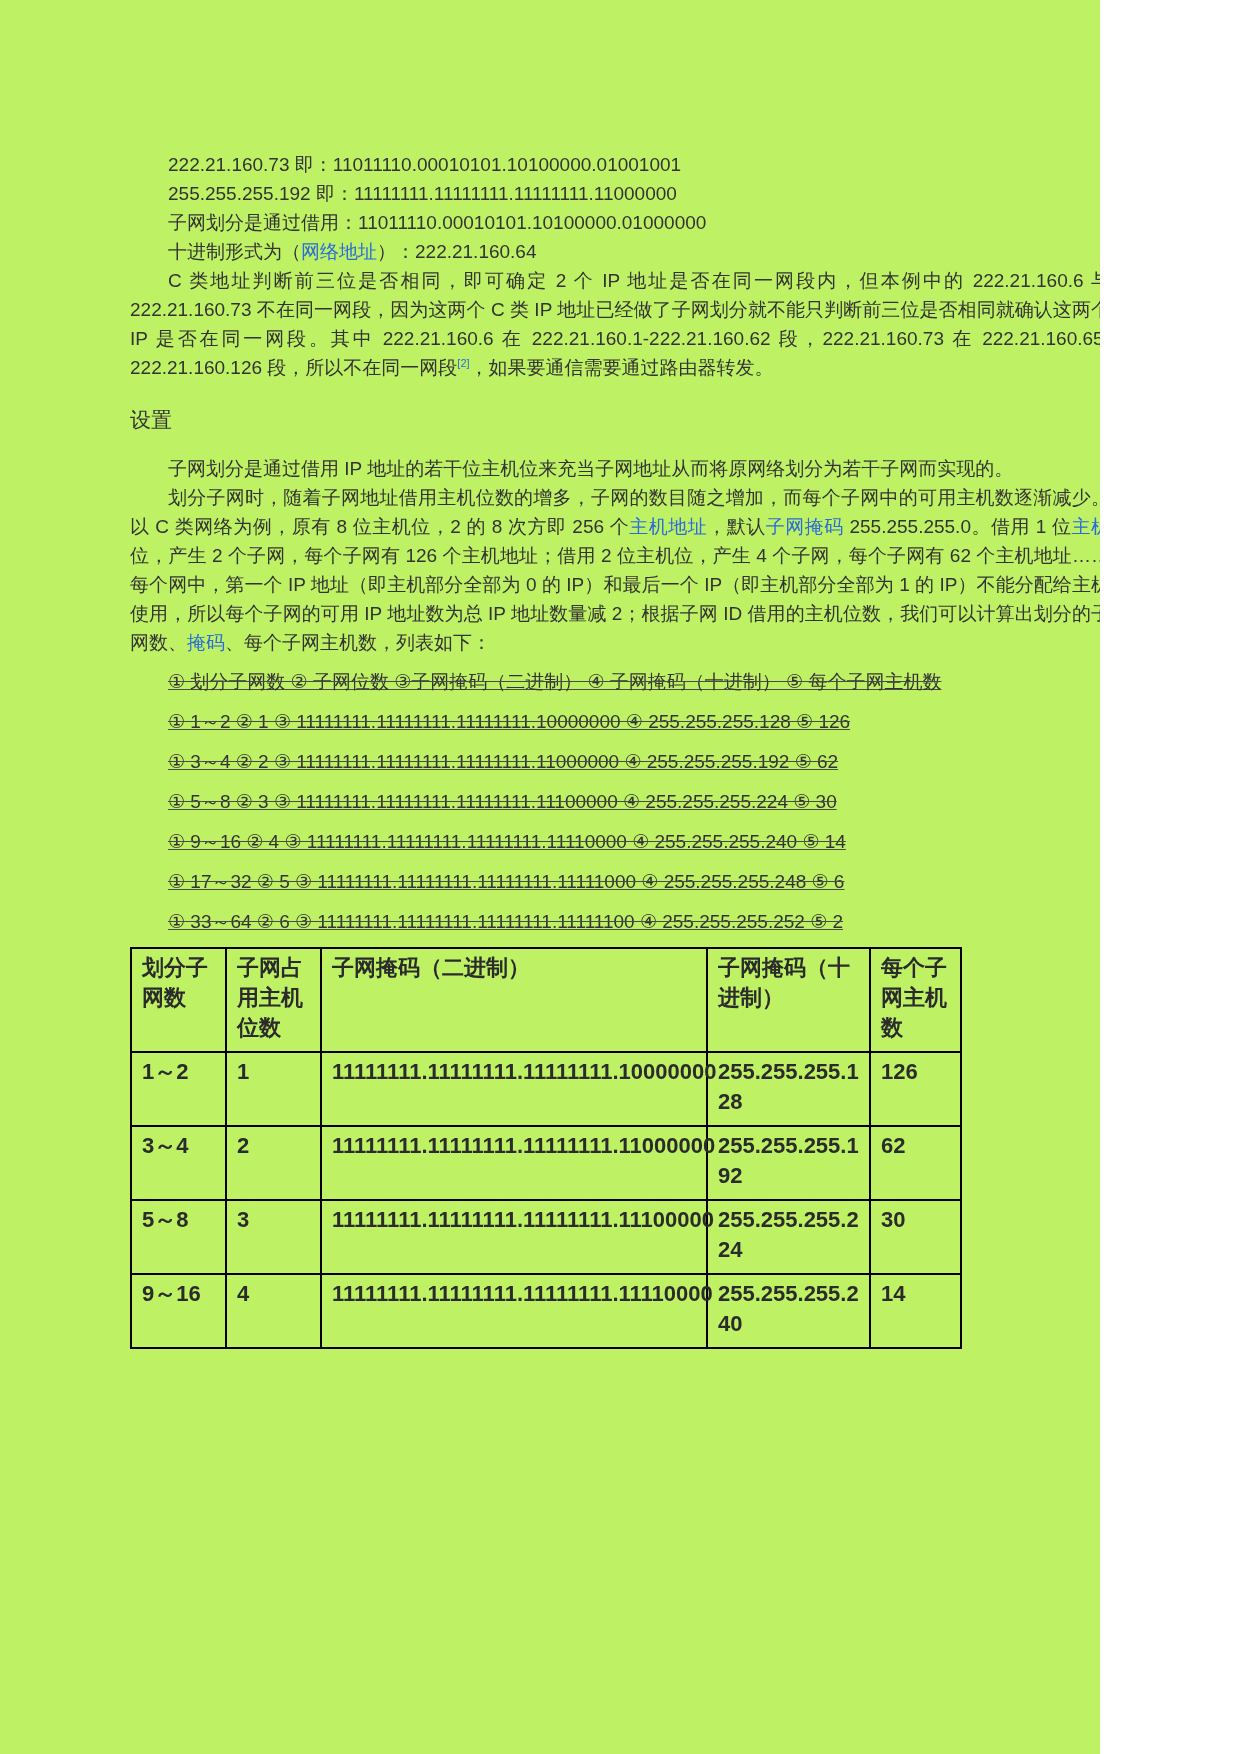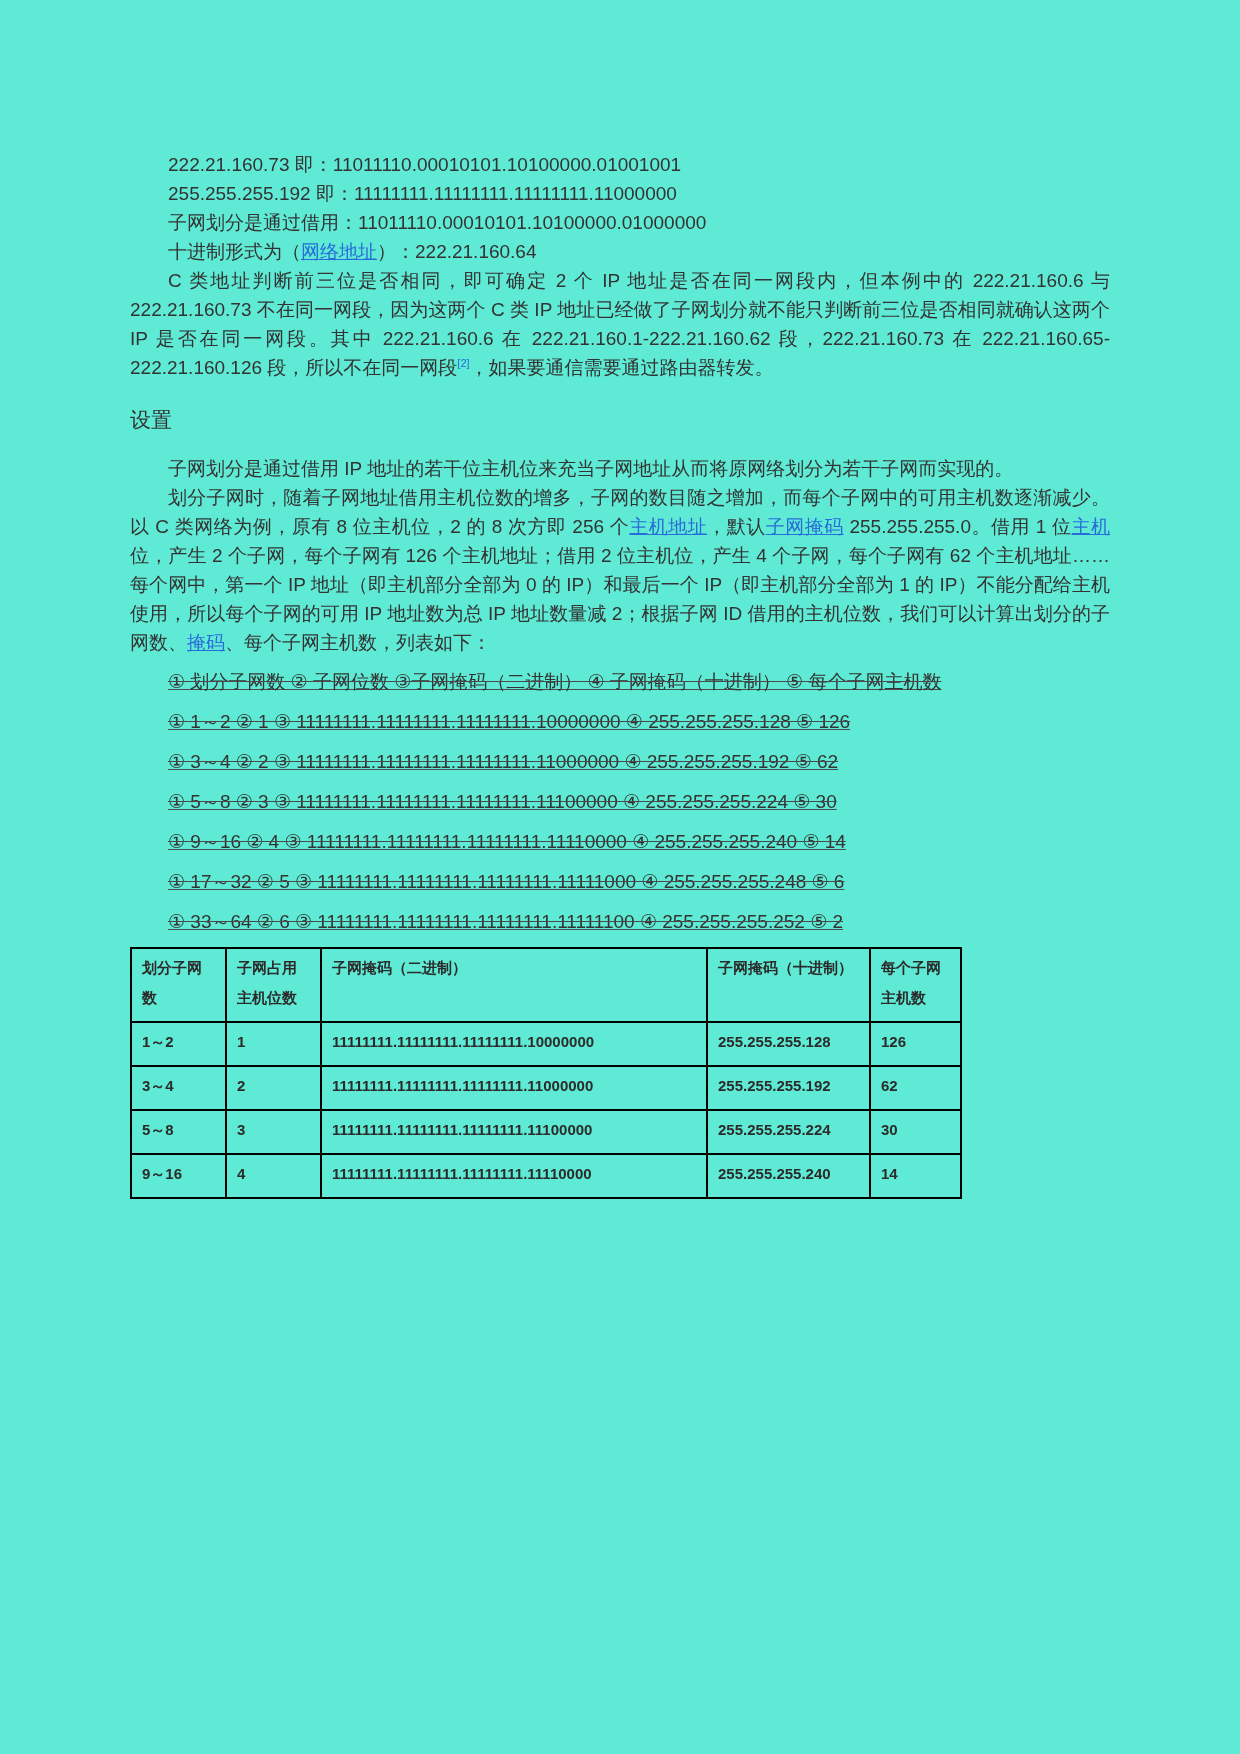--- a/index.html
+++ b/index.html
@@ -1,41 +1,40 @@
 <!DOCTYPE html>
 <html><head>
 <meta charset="utf-8">
 <style>
   html, body { margin: 0; padding: 0; background: #ffffff; }
   .page {
     position: relative;
-    width: 1240px;
+    width: 1100px;
     height: 1754px;
-    background: #5eead4;
+    background: #bef264;
     font-family: "Liberation Sans", "DejaVu Sans", sans-serif;
     color: #333333;
     overflow: hidden;
     box-sizing: border-box;
   }
   .content {
     position: absolute;
     top: 150px;
     left: 130px;
     width: 980px;
   }
   .content p {
     margin: 0;
     font-size: 19px;
     line-height: 29px;
     text-align: justify;
   }
   .indent { text-indent: 2em; }
   a.inline-link {
     color: #2a6cd9;
-    text-decoration: underline;
     cursor: pointer;
   }
   sup.ref {
     color: #2a6cd9;
     font-size: 11px;
     text-decoration: none;
     vertical-align: super;
     line-height: 0;
     cursor: pointer;
   }
@@ -50,21 +49,21 @@
     text-decoration: line-through underline;
     text-decoration-color: #4a4a4a;
     margin: 10px 0 !important;
     line-height: 30px !important;
   }
   table.subnet-table {
     margin-top: 10px;
     border-collapse: collapse;
     table-layout: fixed;
     width: 830px;
-    font-size: 15px;
+    font-size: 22px;
     font-weight: 700;
     color: #2b2b2b;
   }
   table.subnet-table th,
   table.subnet-table td {
     border: 2px solid #000000;
     vertical-align: top;
     text-align: left;
     padding: 4px 10px 8px 10px;
     line-height: 30px;

